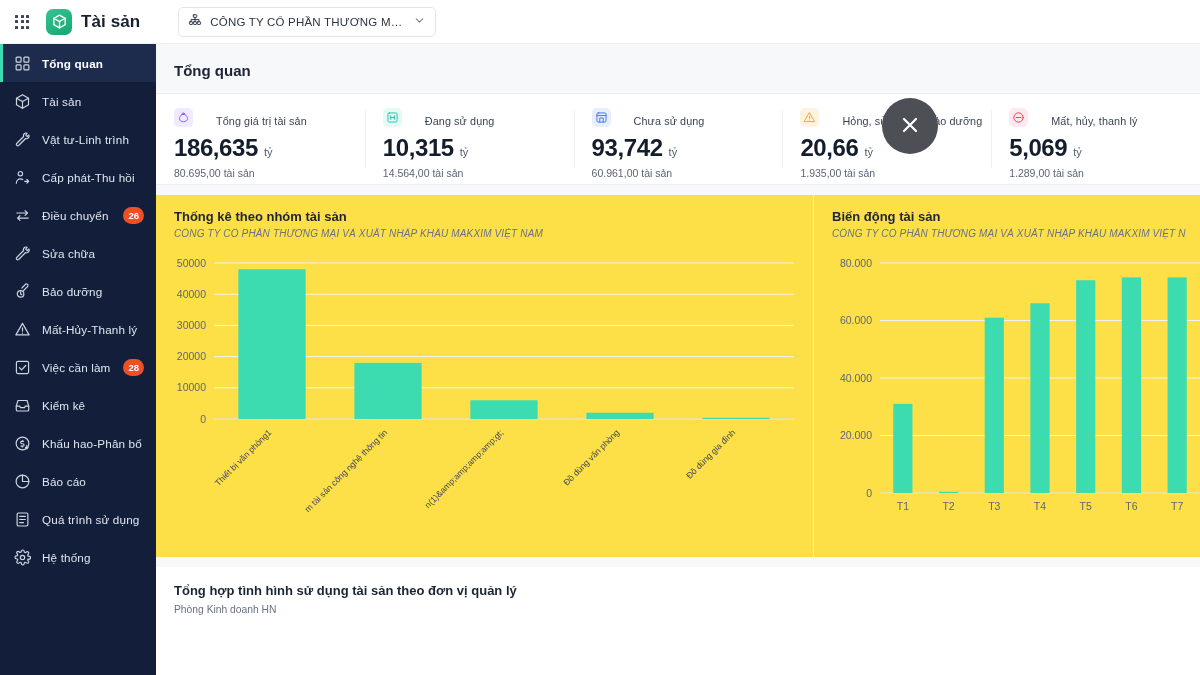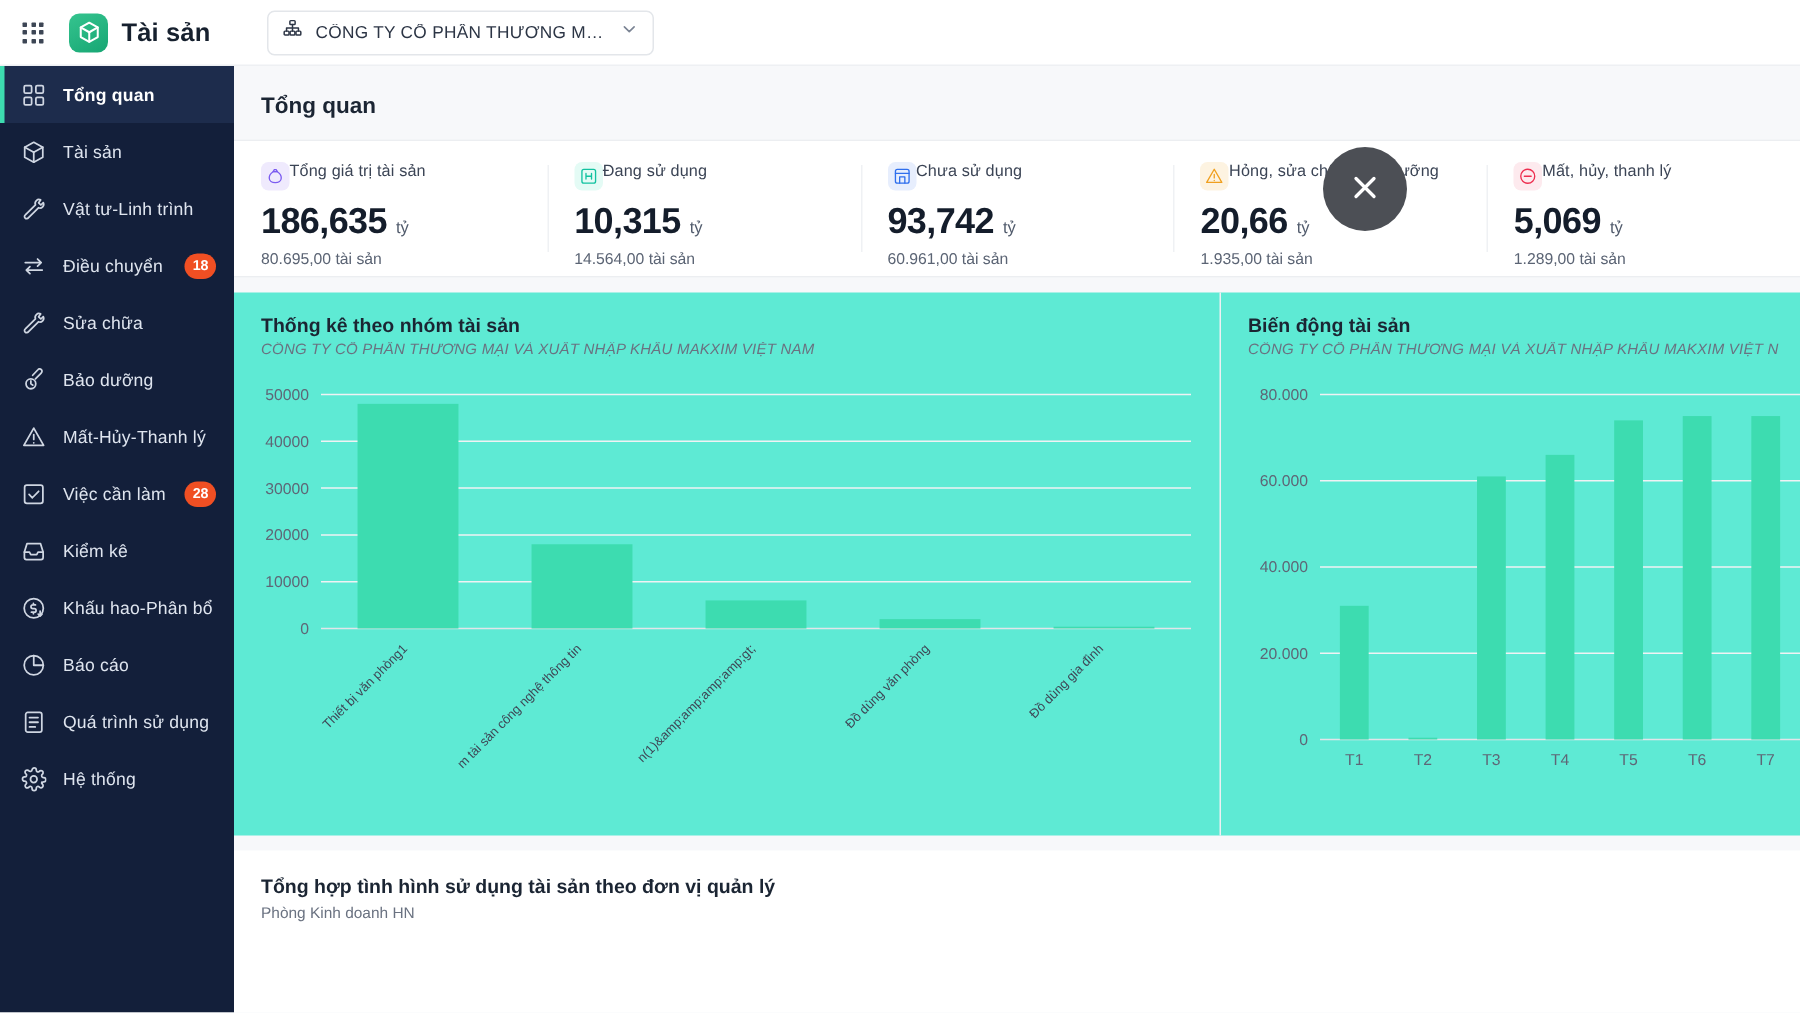--- a/index.html
+++ b/index.html
@@ -80,34 +80,34 @@
   .kpi-strip {
     margin: 14px 0 0 0; background: #fff; border-top: 1px solid #eceef1; border-bottom: 1px solid #eceef1;
     display: flex; height: 92px; align-items: stretch;
   }
   .kpi {
     flex: 1 1 0; padding: 14px 0 0 18px; position: relative; min-width: 0;
   }
   .kpi + .kpi::before {
     content: ""; position: absolute; left: 0; top: 16px; bottom: 16px; width: 1px; background: #eff1f4;
   }
-  .kpi-head { display: flex; align-items: flex-start; gap: 0; }
+  .kpi-head { display: flex; align-items: flex-end; gap: 23px; }
   .kpi-ico {
     width: 19px; height: 19px; border-radius: 5px; display: flex; align-items: center; justify-content: center;
     flex: 0 0 19px;
   }
   .kpi-ico svg { width: 13px; height: 13px; }
   .kpi-label { font-size: 10.8px; color: #3b4455; letter-spacing: .1px; white-space: nowrap; }
   .kpi-value { margin-top: 7px; display: flex; align-items: baseline; gap: 6px; }
   .kpi-num { font-size: 24px; font-weight: 700; color: #141d2b; letter-spacing: -.4px; }
   .kpi-unit { font-size: 11px; color: #525c6d; }
   .kpi-sub { margin-top: 5px; font-size: 10.5px; color: #5b6474; }
 
   
-  .charts-row { display: flex; background: #5eead4; margin-top: 10px; height: 362px; }
+  .charts-row { display: flex; background: #fde047; margin-top: 10px; height: 362px; }
   .chart-card { position: relative; min-width: 0; }
   .chart-card.left { flex: 0 0 658px; border-right: 1px solid #eef0f3; }
   .chart-card.right { flex: 1 1 auto; }
   .chart-head { padding: 14px 0 0 18px; }
   .chart-title { font-size: 13px; font-weight: 700; color: #1b2533; }
   .chart-sub {
     font-size: 10px; color: #6a7281; margin-top: 4px; letter-spacing: .15px;
     white-space: nowrap; overflow: hidden; font-style: italic;
   }
 
@@ -203,25 +203,33 @@
           <span class="nav-label">Tài sản</span>
         </div>
         <div class="nav-item">
           <svg viewBox="0 0 24 24" fill="none" stroke="#cfd6e2" stroke-width="1.65" stroke-linecap="round" stroke-linejoin="round" class="nav-ico">
             <path d="M18.5 3.2a3.6 3.6 0 0 0-4.9 4.6L4.1 17.3a2 2 0 1 0 2.8 2.8l9.5-9.5a3.6 3.6 0 0 0 4.6-4.9l-2.3 2.3-2.1-2.1z"></path>
           </svg>
           <span class="nav-label">Vật tư-Linh trình</span>
         </div>
         <div class="nav-item">
           <svg viewBox="0 0 24 24" fill="none" stroke="#cfd6e2" stroke-width="1.65" stroke-linecap="round" stroke-linejoin="round" class="nav-ico">
+            <circle cx="9" cy="6.6" r="3.1"></circle>
+            <path d="M3.3 20c0-3.6 2.6-6.1 5.7-6.1 1.3 0 2.4.4 3.3 1"></path>
+            <path d="M15 17.4h5.6M18.2 14.8l2.6 2.6-2.6 2.6"></path>
+          </svg>
+          <span class="nav-label">Cấp phát-Thu hồi</span>
+        </div>
+        <div class="nav-item">
+          <svg viewBox="0 0 24 24" fill="none" stroke="#cfd6e2" stroke-width="1.65" stroke-linecap="round" stroke-linejoin="round" class="nav-ico">
             <path d="M4 8.5h15M15.6 5.2l3.4 3.3-3.4 3.3"></path>
             <path d="M20 15.6H5M8.4 12.3 5 15.6l3.4 3.3"></path>
           </svg>
           <span class="nav-label">Điều chuyển</span>
-          <span class="badge">18</span>
+          <span class="badge">26</span>
         </div>
         <div class="nav-item">
           <svg viewBox="0 0 24 24" fill="none" stroke="#cfd6e2" stroke-width="1.65" stroke-linecap="round" stroke-linejoin="round" class="nav-ico">
             <path d="M18.5 3.2a3.6 3.6 0 0 0-4.9 4.6L4.1 17.3a2 2 0 1 0 2.8 2.8l9.5-9.5a3.6 3.6 0 0 0 4.6-4.9l-2.3 2.3-2.1-2.1z"></path>
           </svg>
           <span class="nav-label">Sửa chữa</span>
         </div>
         <div class="nav-item">
           <svg viewBox="0 0 24 24" fill="none" stroke="#cfd6e2" stroke-width="1.65" stroke-linecap="round" stroke-linejoin="round" class="nav-ico">
             <circle cx="9.3" cy="15.4" r="4.6"></circle>

